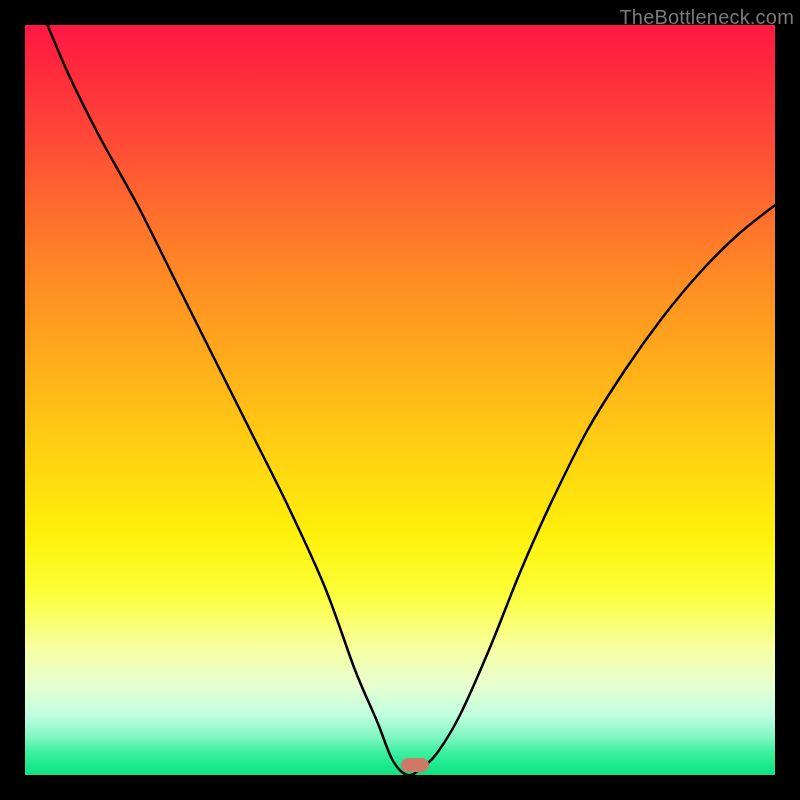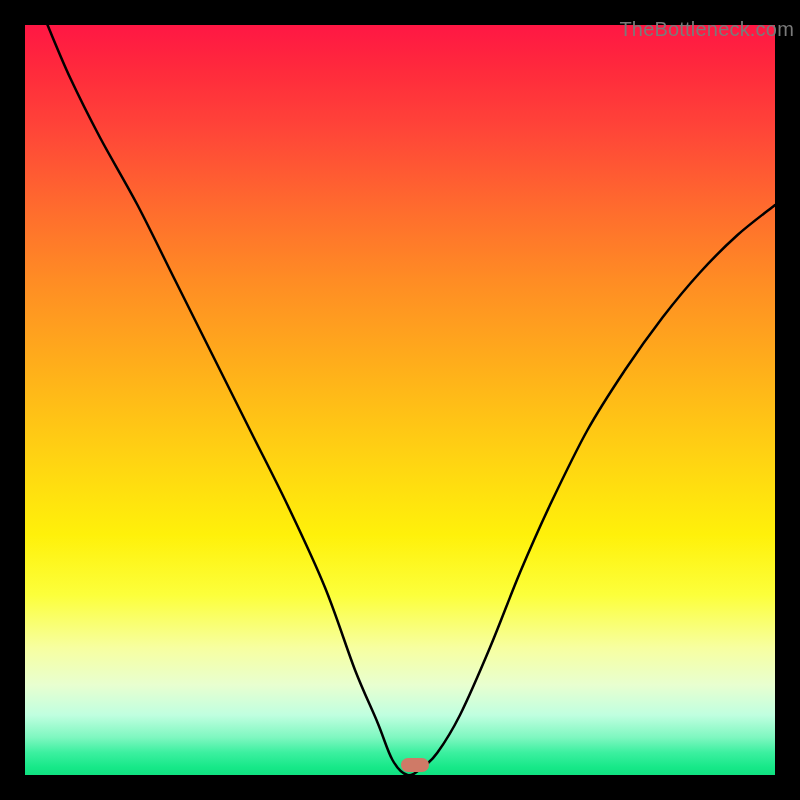--- a/index.html
+++ b/index.html
@@ -54,21 +54,21 @@
   .marker {
     position: absolute;
     width: 28px;
     height: 14px;
     border-radius: 7px;
     background: #cf7a67;
     transform: translate(-50%, -50%);
   }
   .watermark {
     position: absolute;
-    top: 18px;
+    top: 6px;
     right: 6px;
     color: #7a7a7a;
     font-size: 20px;
     font-weight: 500;
     letter-spacing: 0.2px;
   }
 </style>
 </head>
 <body>
 

